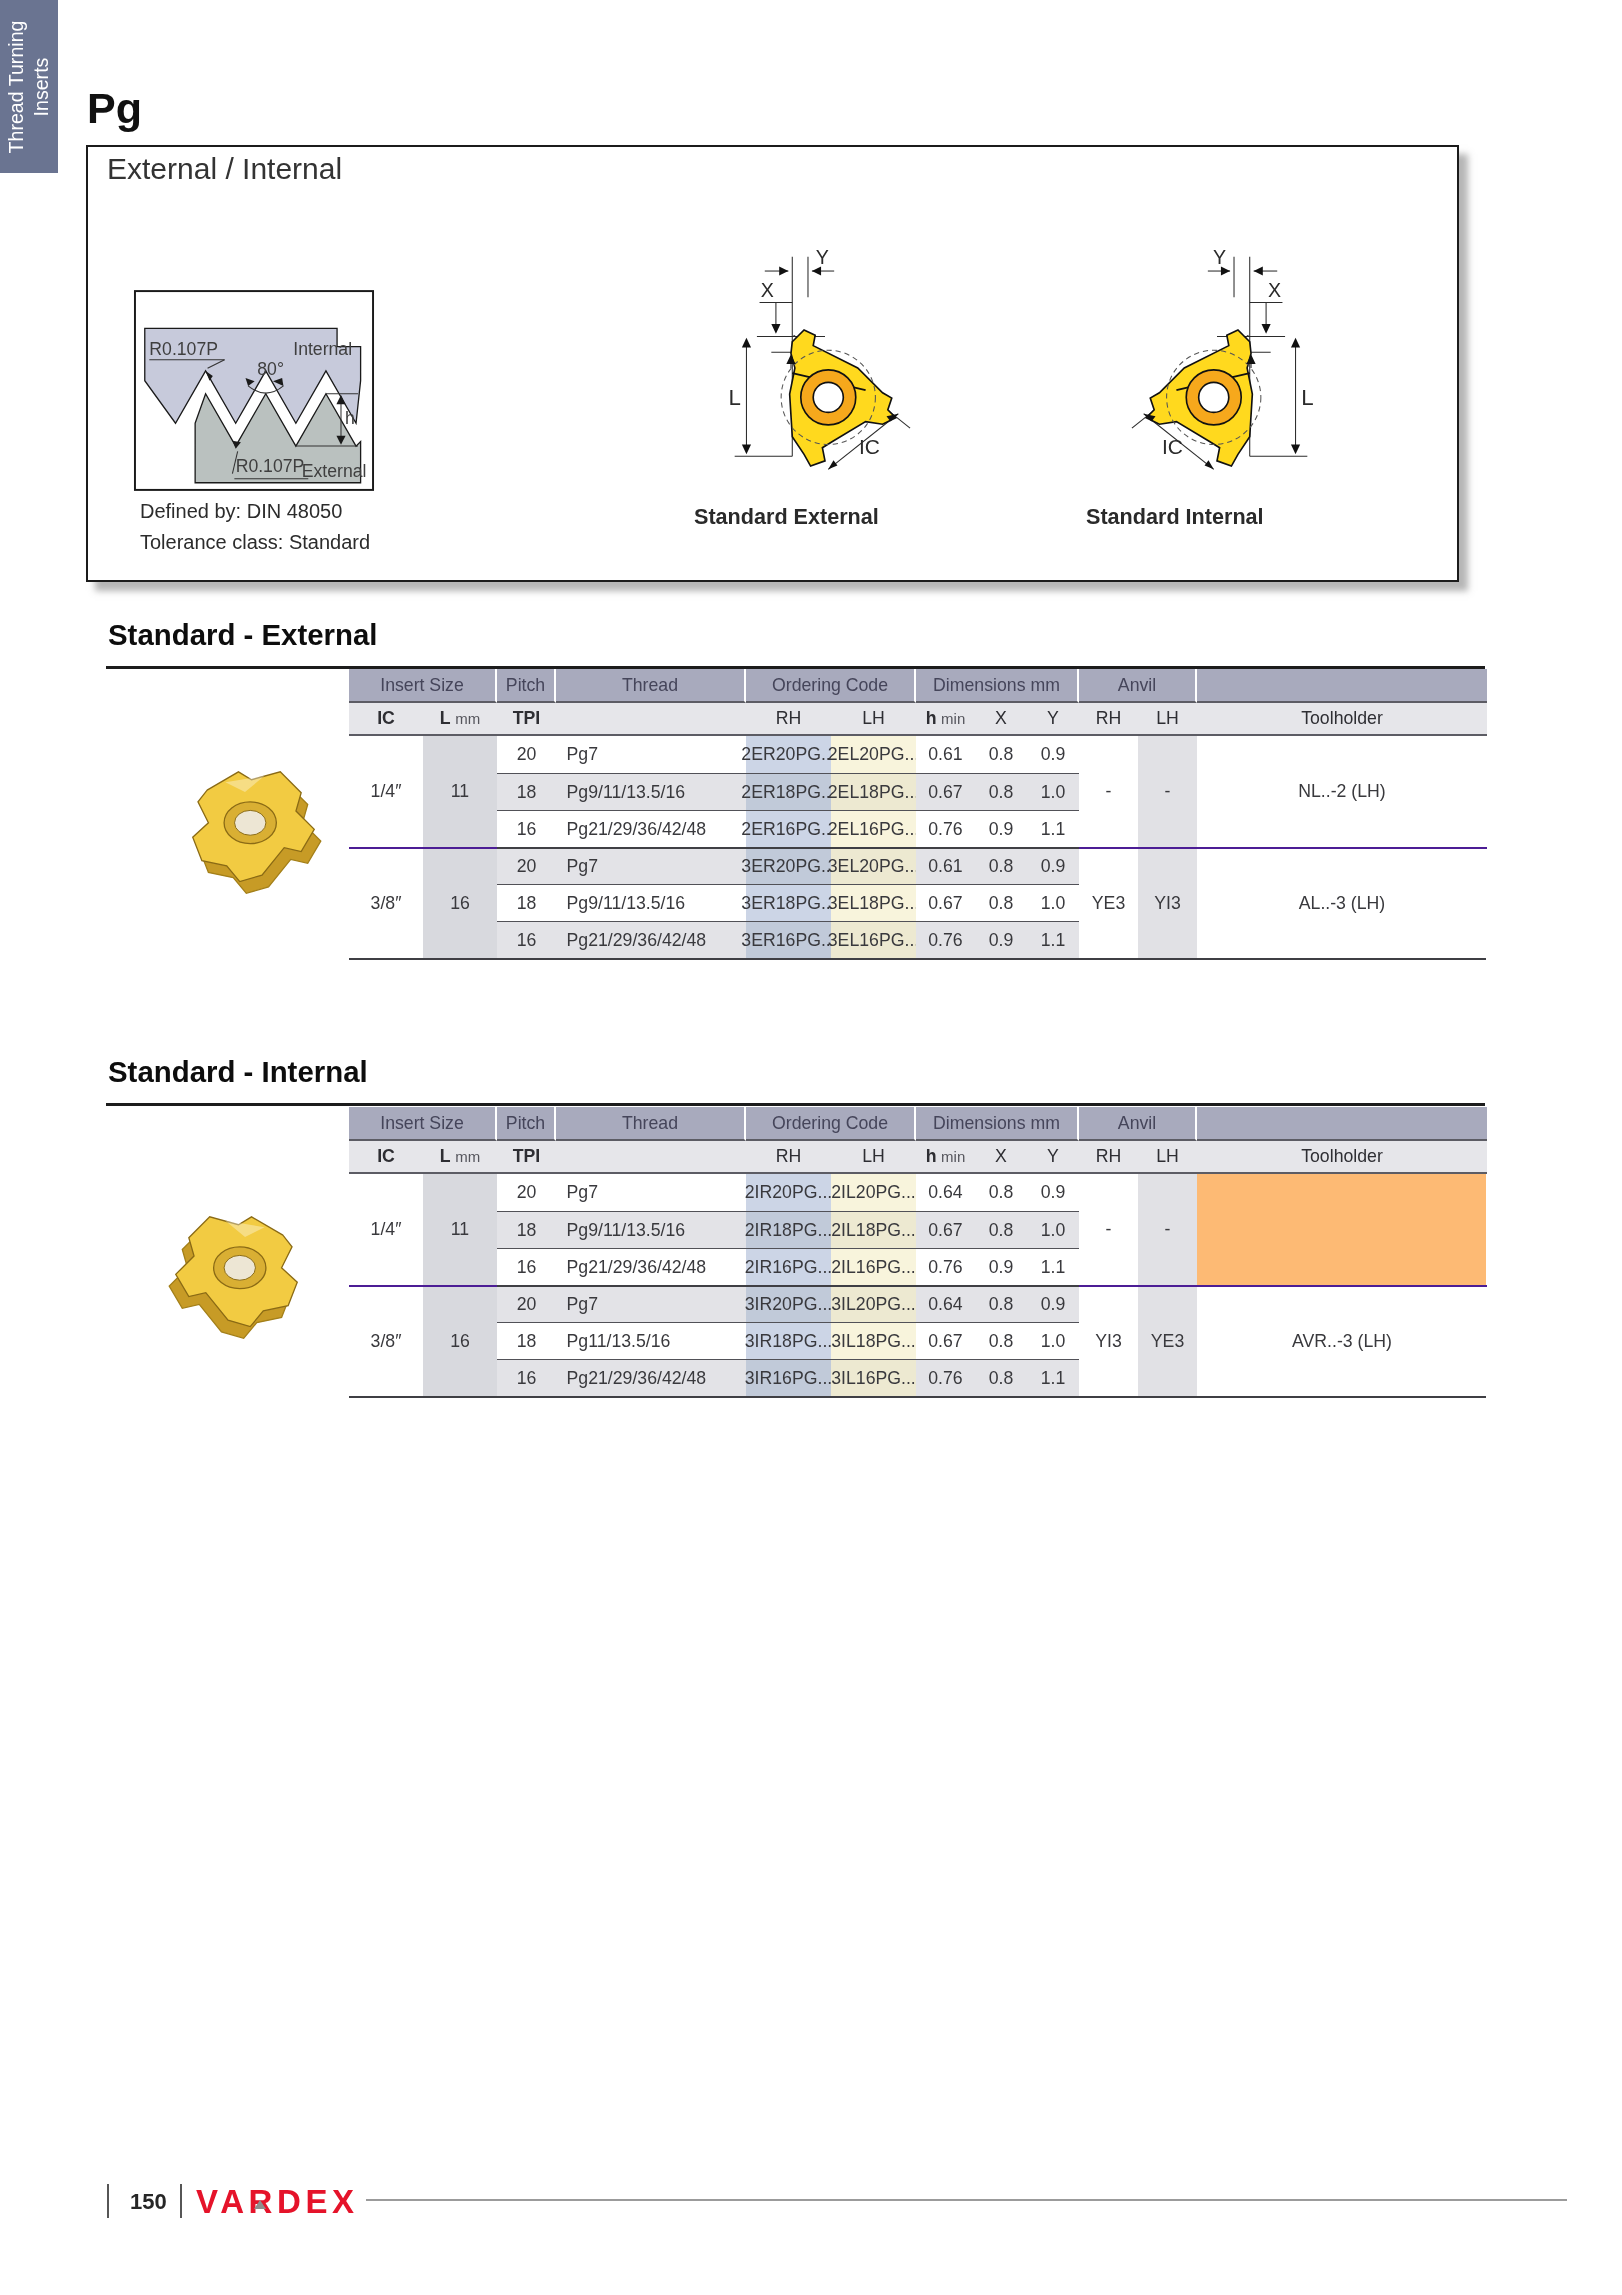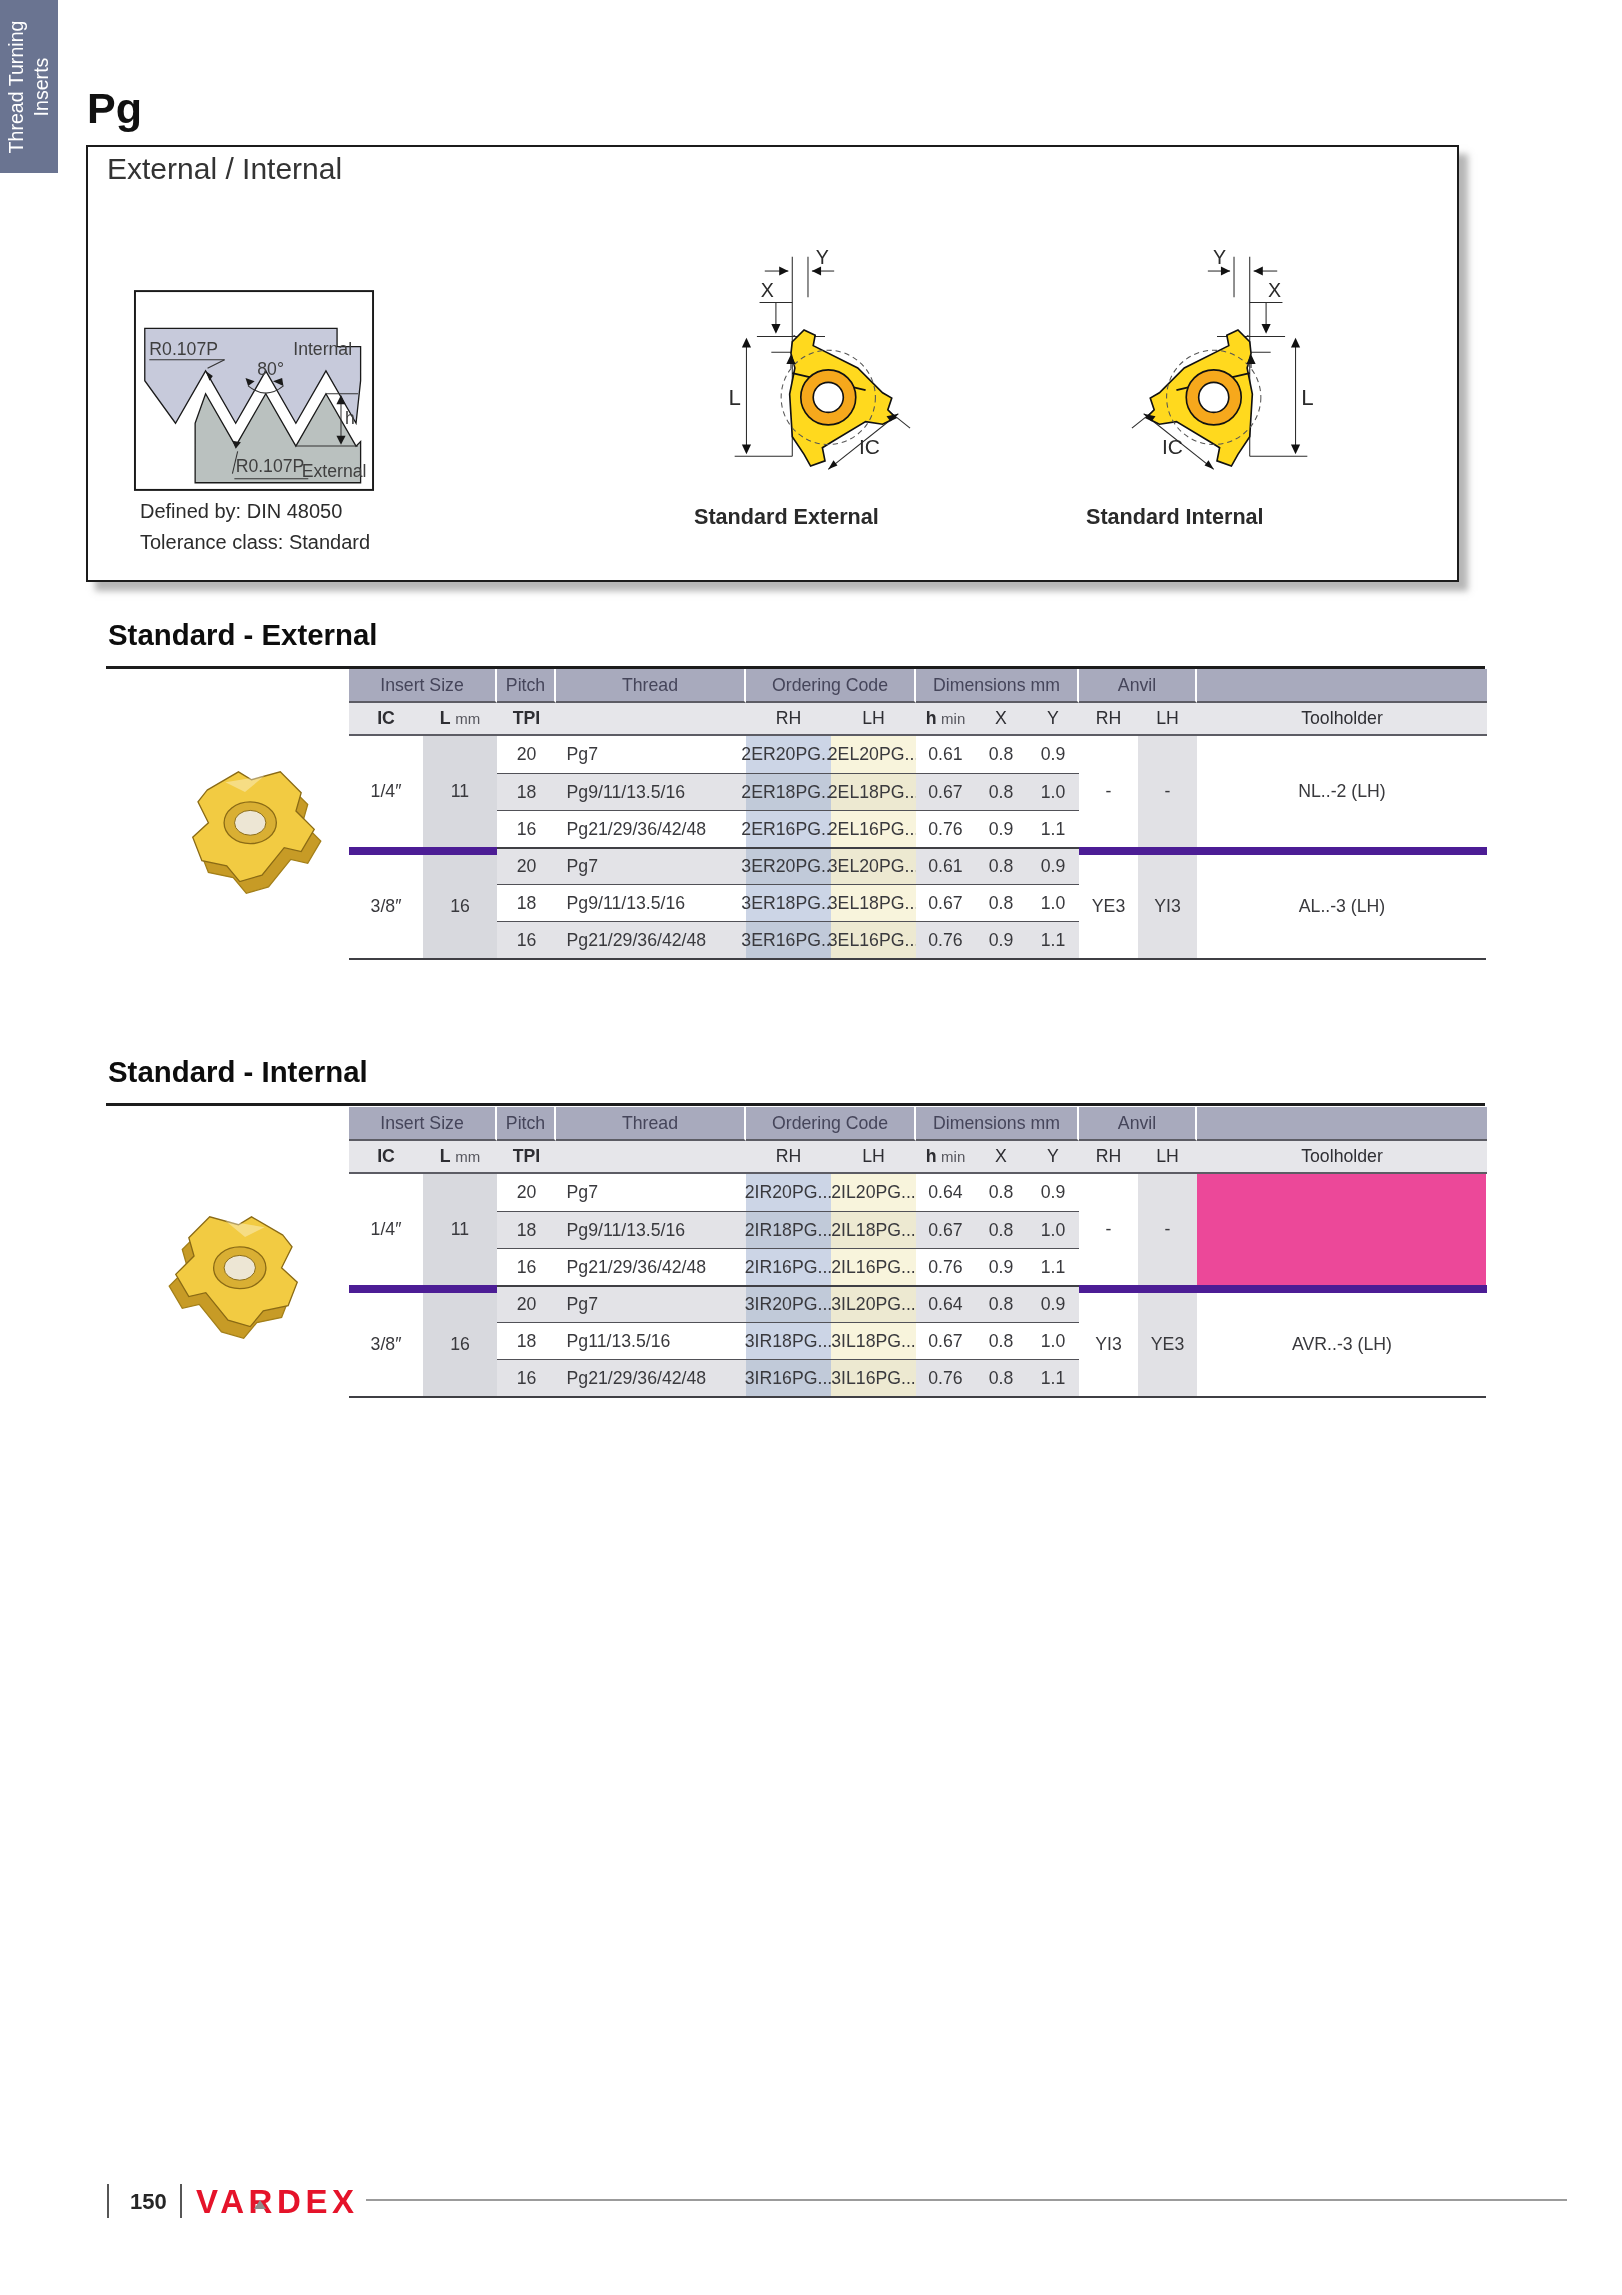--- a/index.html
+++ b/index.html
@@ -21,39 +21,39 @@
   .defline{left:140px;font-size:20px;color:#2c2c2c;}
   .caption{width:262px;text-align:left;font-size:21.6px;font-weight:bold;color:#2a2a2a;}
 
   
   .sec-heading{left:108px;font-size:29.4px;font-weight:bold;color:#0d0d0d;}
   .rule{left:106px;width:1379px;height:3.3px;background:#1c1c1c;}
 
   
   .ptable{position:absolute;left:349px;width:1137px;display:grid;
       grid-template-columns:74px 74px 59px 190px 85px 85px 59px 52px 52px 59px 59px 290px;
-      grid-template-rows:34px 33px repeat(6,37px);background:#ec4899;border-bottom:2px solid #3f3f44;}
+      grid-template-rows:34px 33px repeat(6,37px);background:#fdba74;border-bottom:2px solid #3f3f44;}
   .hb{background:#A8AABD;color:#45455a;font-size:17.7px;display:flex;align-items:center;
       justify-content:center;border-right:2px solid #fff;border-bottom:2px solid #5c5c64;grid-row:1;}
   .hb.last{border-right:none;}
   .sh{background:#E6E6EA;color:#2e2e33;font-size:17.7px;display:flex;align-items:center;
       justify-content:center;border-bottom:2px solid #5c5c64;grid-row:2;}
   .b{font-weight:bold;}
   .unit{font-size:15px;color:#55555c;margin-left:4.6px;}
   .cell{display:flex;align-items:center;justify-content:center;font-size:17.7px;color:#39393d;}
   .cell.even{background:#fff;} .cell.odd{background:#E3E3E7;}
   .cell.c-rh.even{background:#CCD5E6;} .cell.c-rh.odd{background:#C1CAD9;}
   .cell.c-lh.even{background:#F8F4DC;} .cell.c-lh.odd{background:#EDE9D1;}
   .cell.c-thread{justify-content:flex-start;padding-left:10.5px;}
   .rsep{border-top:1.3px solid #515157;} .gsep{border-top:2px solid #3f3f44;}
   .mcell{display:flex;align-items:center;justify-content:center;font-size:17.7px;color:#39393d;}
   .m-ic{grid-column:1;background:#fff;} .m-l{grid-column:2;background:#D8D9DE;}
   .m-arh{grid-column:10;background:#fff;} .m-alh{grid-column:11;background:#E1E1E5;}
   .m-th{grid-column:12;background:#fff;}
-  .rg1{grid-row:3 / span 3;} .rg2{grid-row:6 / span 3;border-top:8px solid #4c1d95;}
+  .rg1{grid-row:3 / span 3;} .rg2{grid-row:6 / span 3;border-top:2px solid #4c1d95;}
 
   
   .fbar{width:2px;height:34px;background:#565656;}
   .fnum{font-size:22px;font-weight:bold;color:#262626;}
   .logo{font-size:33px;font-weight:800;color:#E5132A;letter-spacing:4.6px;position:relative;}
   .logo-tri{position:absolute;left:58px;top:17px;width:0;height:0;
       border-left:6.5px solid transparent;border-right:6.5px solid transparent;
       border-bottom:9.2px solid #8e8e8e;}
   .frule{height:2px;background:#9b9b9b;}
   svg text{font-family:"Liberation Sans",sans-serif;}

